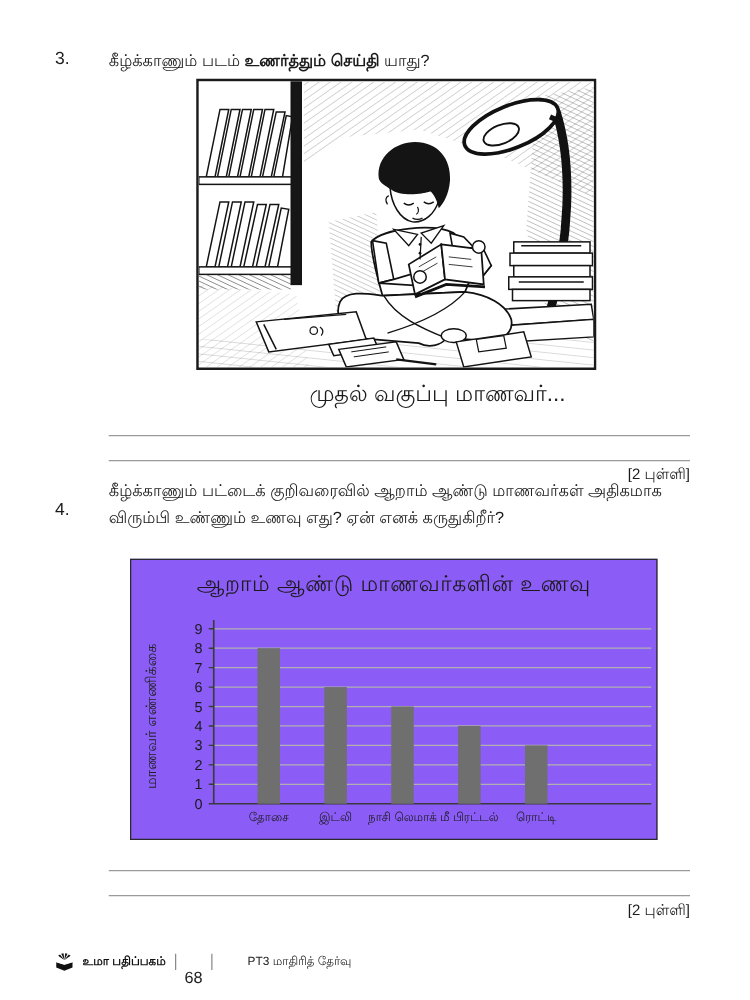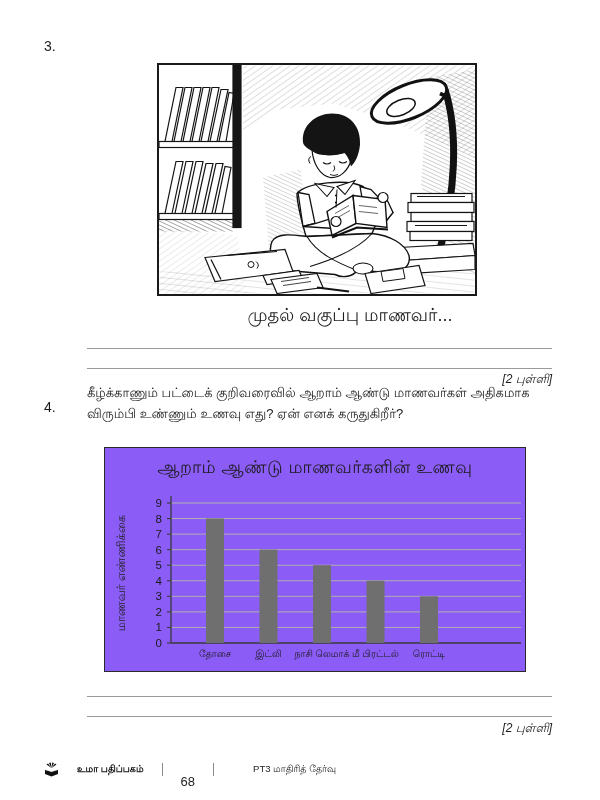--- a/index.html
+++ b/index.html
@@ -13,42 +13,45 @@
   #illu-frame{position:absolute;left:157px;top:63px;width:316px;height:229px;
     border:2px solid #1a1a1a;background:#fff;}
   #illu-frame svg{display:block;width:100%;height:100%;}
 
   #q3-caption{position:absolute;left:230px;top:305px;width:240px;text-align:center;
     font-size:18px;color:#1a1a1a;}
 
   .ans-line{position:absolute;left:87px;width:465px;height:0;
     border-bottom:1px solid #9a9a9a;}
   .points{position:absolute;left:87px;width:465px;text-align:right;
-    font-size:12px;color:#1a1a1a;font-style:italic;}
+    font-size:12px;color:#1a1a1a;}
 
   #chart-box{position:absolute;left:104px;top:447px;width:420px;height:223px;
     border:1.5px solid #2a2a2a;background:#8b5cf6;}
   #chart-title{position:absolute;top:9px;left:0;right:0;text-align:center;
     font-size:17.5px;letter-spacing:0.5px;color:#1a1a1a;}
   #chart-ylabel{position:absolute;left:17px;top:125px;white-space:nowrap;
     transform:translate(-50%,-50%) rotate(-90deg);font-size:11.5px;color:#222;}
   #chart-svg{position:absolute;left:0;top:0;}
 
-  #footer{position:absolute;left:44px;top:750px;display:flex;align-items:center;gap:18px;}
+  #footer{position:absolute;left:44px;top:750px;display:flex;align-items:center;gap:7px;}
   #footer .pub{font-size:9.5px;font-weight:700;color:#111;}
   #footer .pgnum{font-size:13px;color:#222;margin-top:24px;}
   #footer .exam{font-size:9.5px;color:#222;padding-left:21px;}
   #footer .sep{width:0;height:13px;border-left:1px solid #8a8a8a;}
 </style>
 </head>
 <body>
 
 <div id="page">
 
   <div class="qnum" style="left:44px;top:38px;">3.</div>
+  <div class="qtext" style="left:87px;top:38px;width:470px;">
+    <span>கீழ்க்காணும் படம் </span><b>உணர்த்தும் செய்தி</b><span> யாது?</span>
+  </div>
 
   <div id="illu-frame">
     <svg viewBox="0 0 316 228">
       <defs>
         <pattern id="hA" width="5" height="5" patternUnits="userSpaceOnUse" patternTransform="rotate(55)">
           <line x1="0" y1="0" x2="0" y2="5" stroke="#3d3d3d" stroke-width="0.7"></line>
         </pattern>
         <pattern id="hB" width="3.6" height="3.6" patternUnits="userSpaceOnUse" patternTransform="rotate(115)">
           <line x1="0" y1="0" x2="0" y2="3.6" stroke="#2e2e2e" stroke-width="0.8"></line>
         </pattern>

